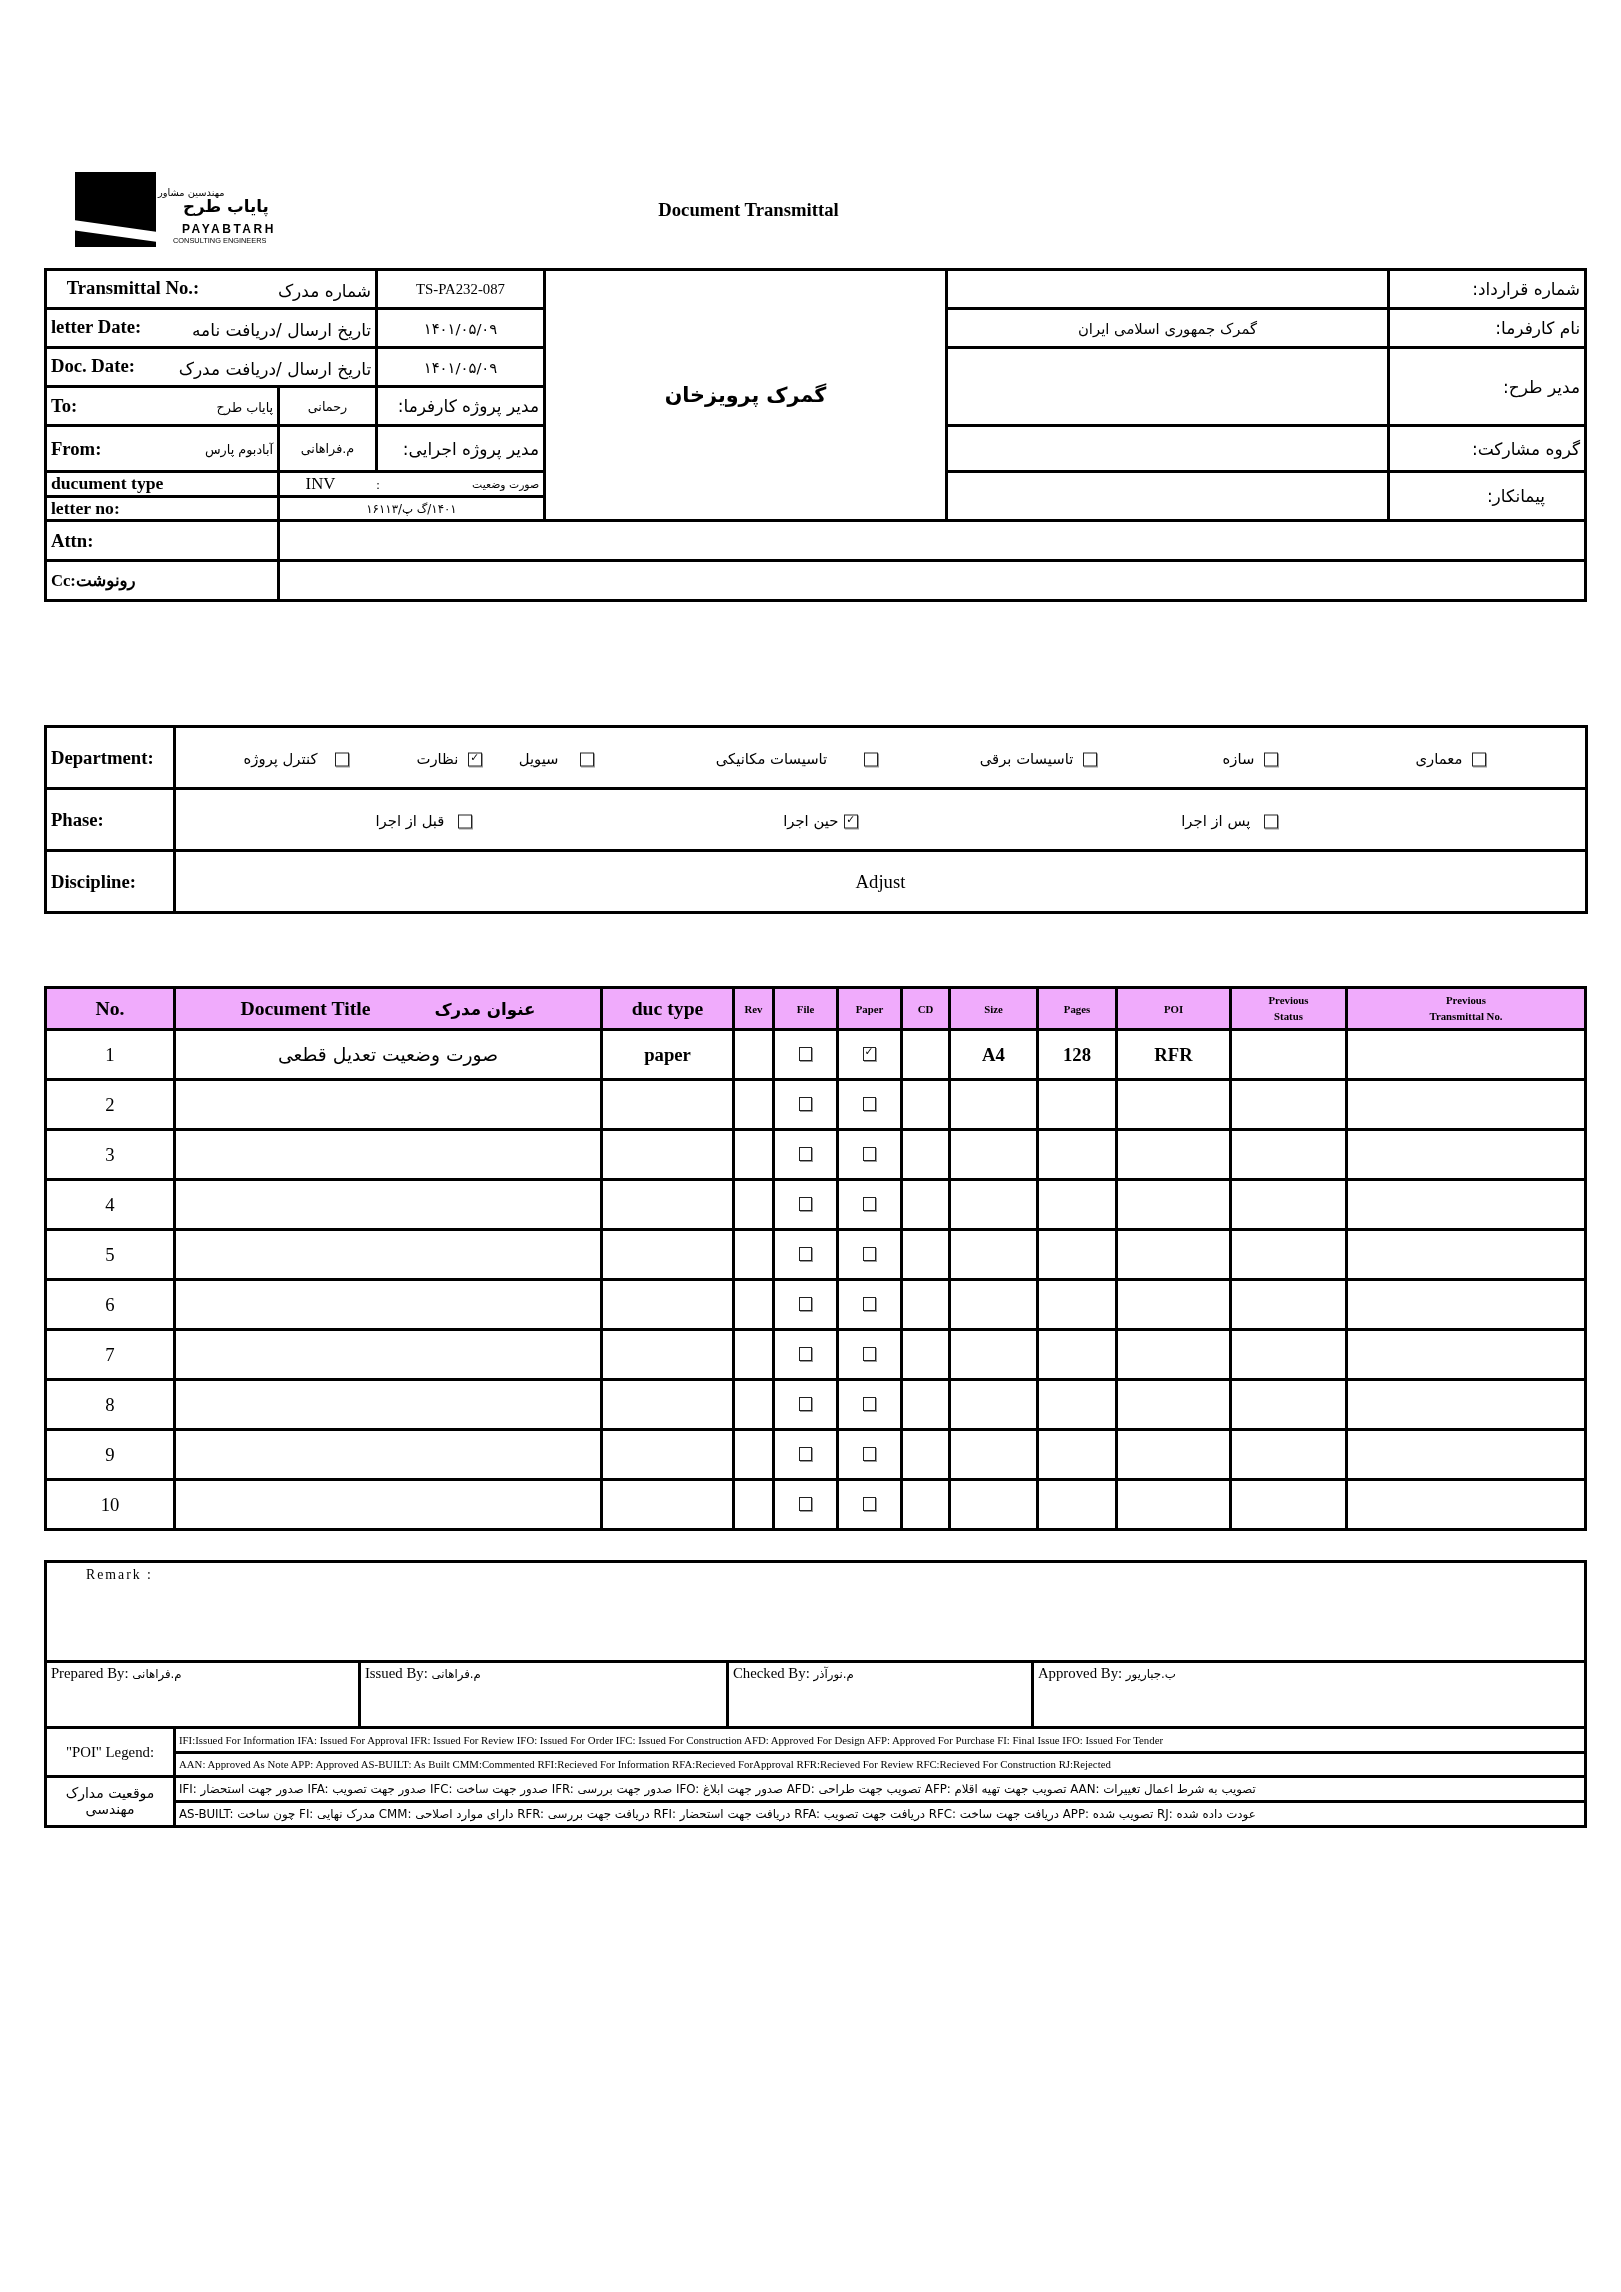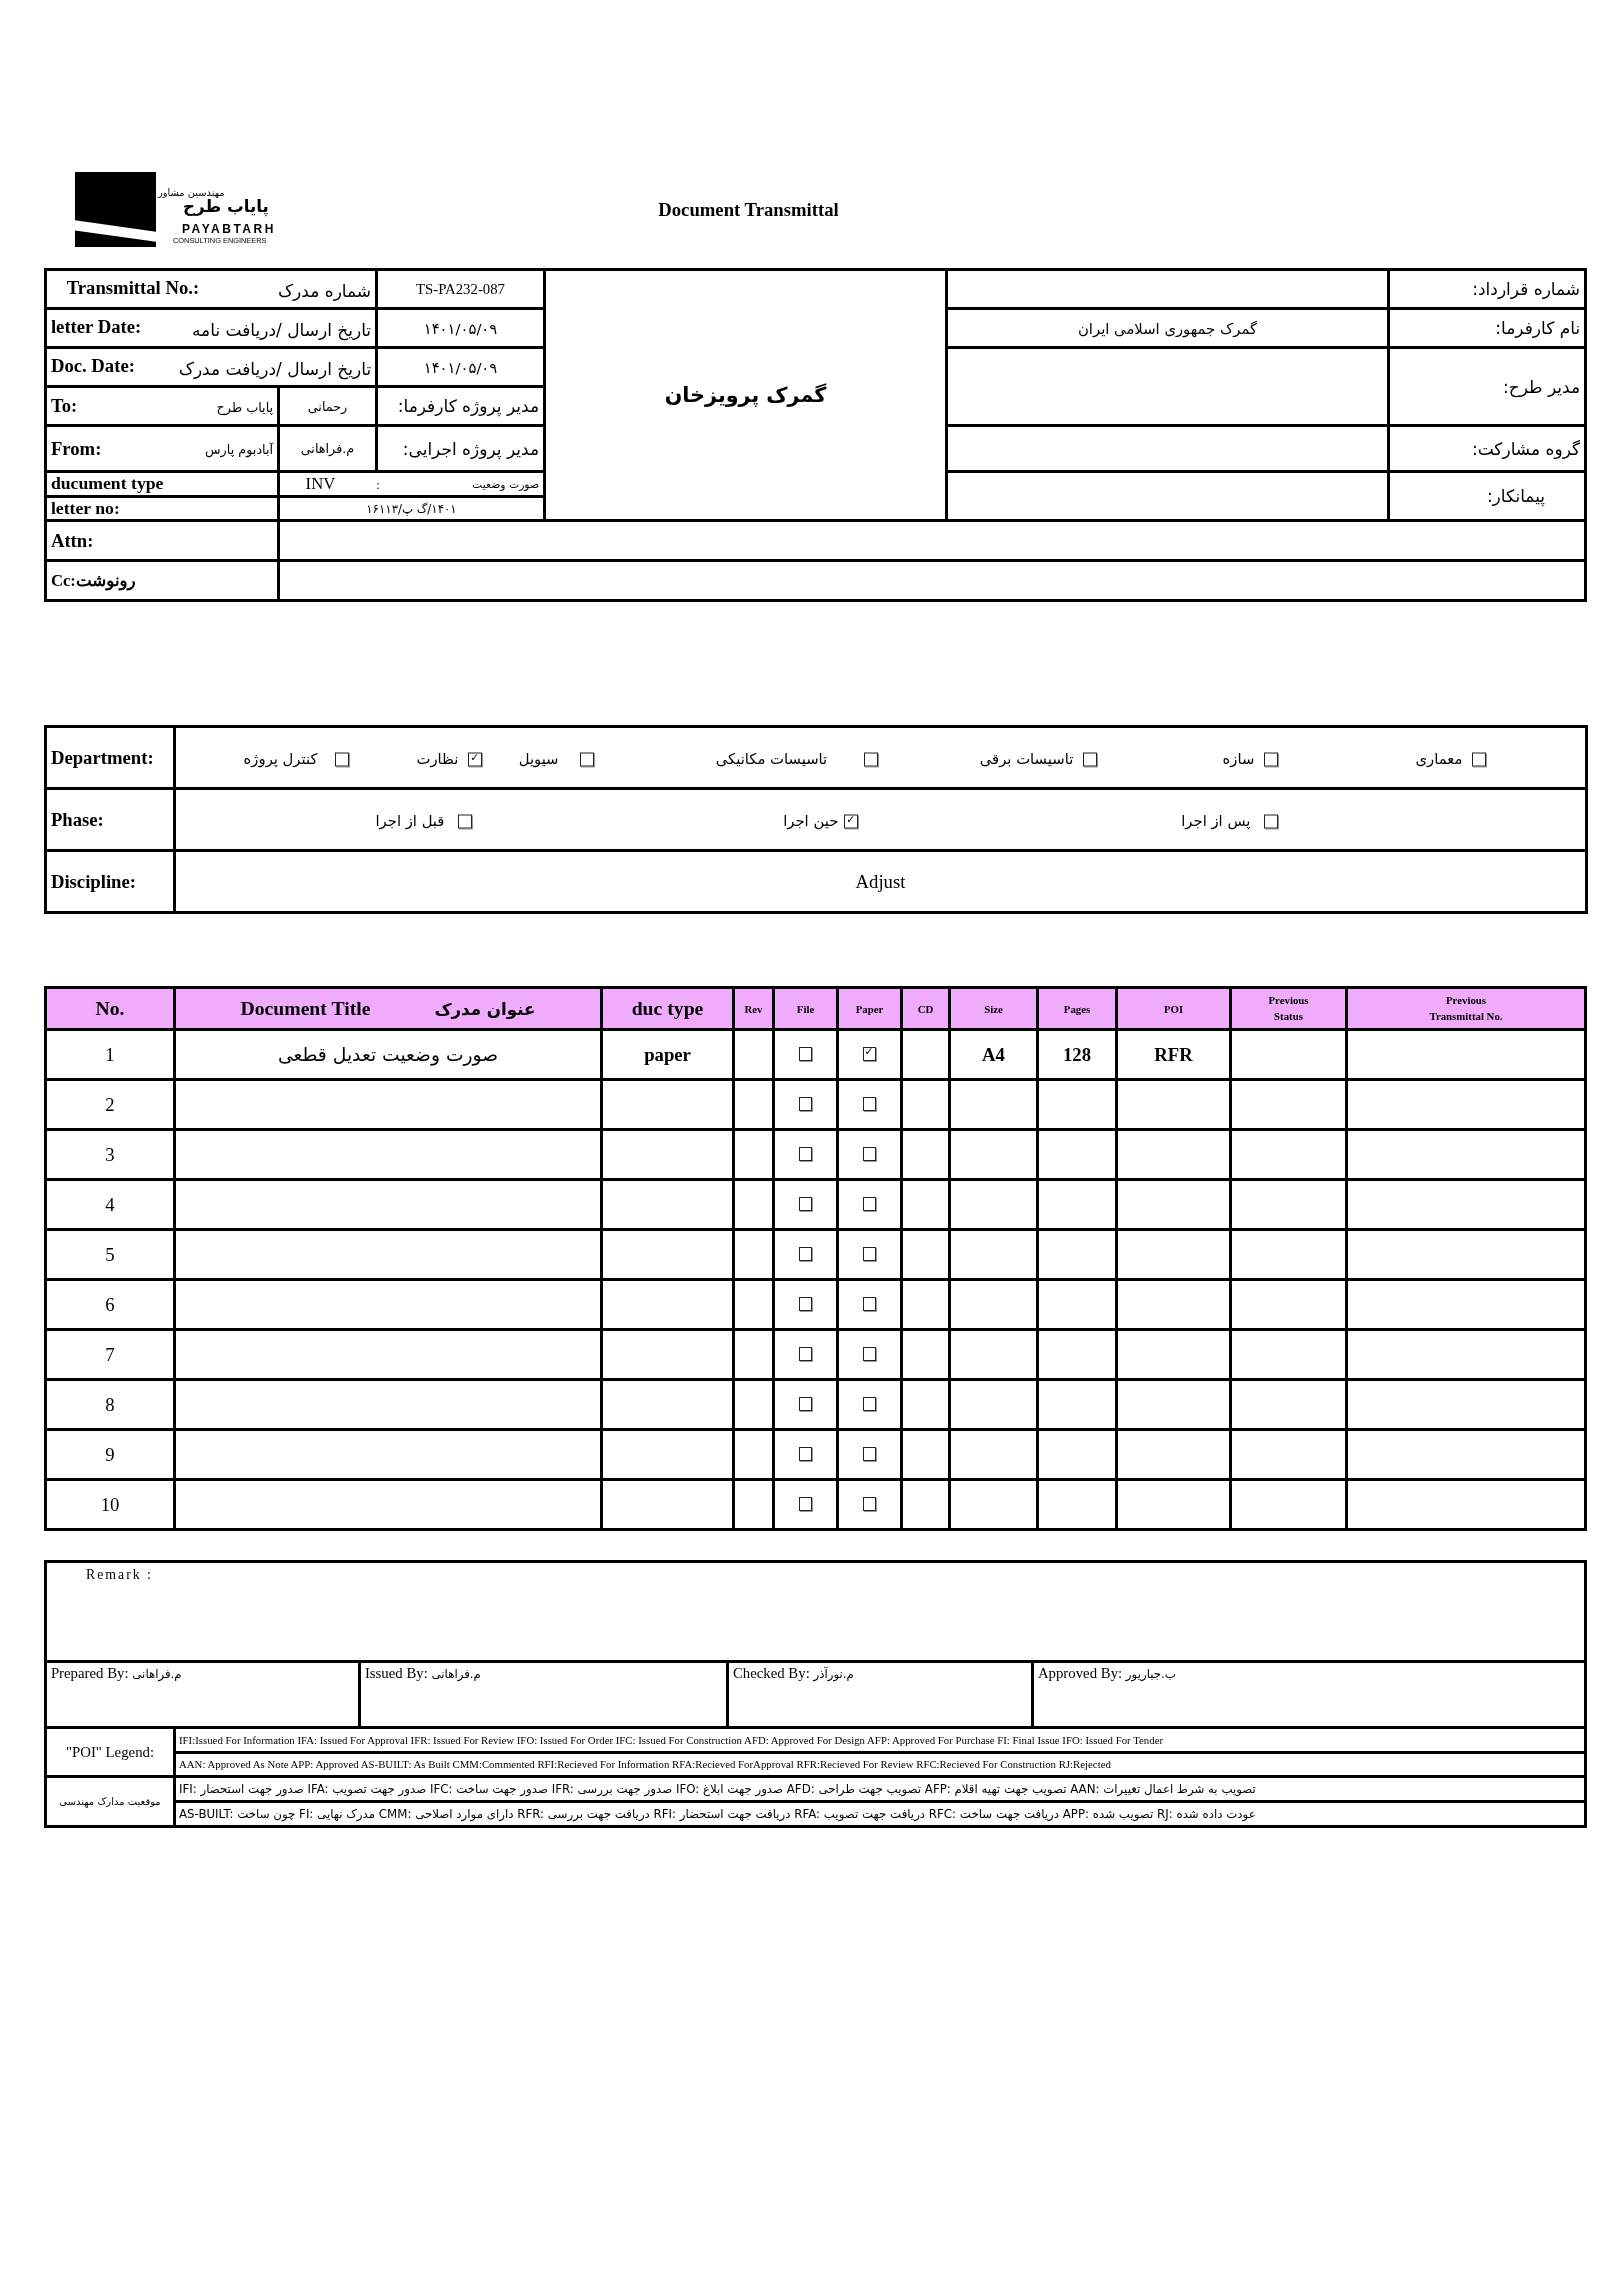--- a/index.html
+++ b/index.html
@@ -50,21 +50,21 @@
 
   
   #foot { left:44px; top:1560px; width:1541px; }
   #foot td { vertical-align:top; padding:2px 3.9px; }
   #foot .remark { height:91px; font-size:13.8px; letter-spacing:2px; padding-left:39px; padding-top:3.9px; }
   #foot .sig { height:59px; font-size:14.8px; }
   #foot .sig .who { font-family:"DejaVu Sans",sans-serif; font-size:11.8px; }
   #foot .leg-lbl { vertical-align:middle; text-align:center; font-size:14.8px; white-space:normal; }
   #foot .leg { font-size:10.8px; height:19.7px; padding:1px 3px; vertical-align:middle; }
   #foot .leg.fa { font-size:11.8px; text-align:left; direction:ltr; }
-  #foot .leg-fa-lbl { vertical-align:middle; text-align:center; font-size:10px; font-family:"DejaVu Sans",sans-serif; direction:rtl; white-space:normal; }
+  #foot .leg-fa-lbl { vertical-align:middle; text-align:center; font-size:14px; font-family:"DejaVu Sans",sans-serif; direction:rtl; white-space:normal; }
 </style>
 </head>
 <body>
 
 <div class="abs logo">
     <div class="swoosh"></div>
   </div>
 <div class="abs logo-fa1 fa">مهندسین مشاور</div>
 <div class="abs logo-fa2 fa">پایاب طرح</div>
 <div class="abs logo-en">PAYABTARH</div>

